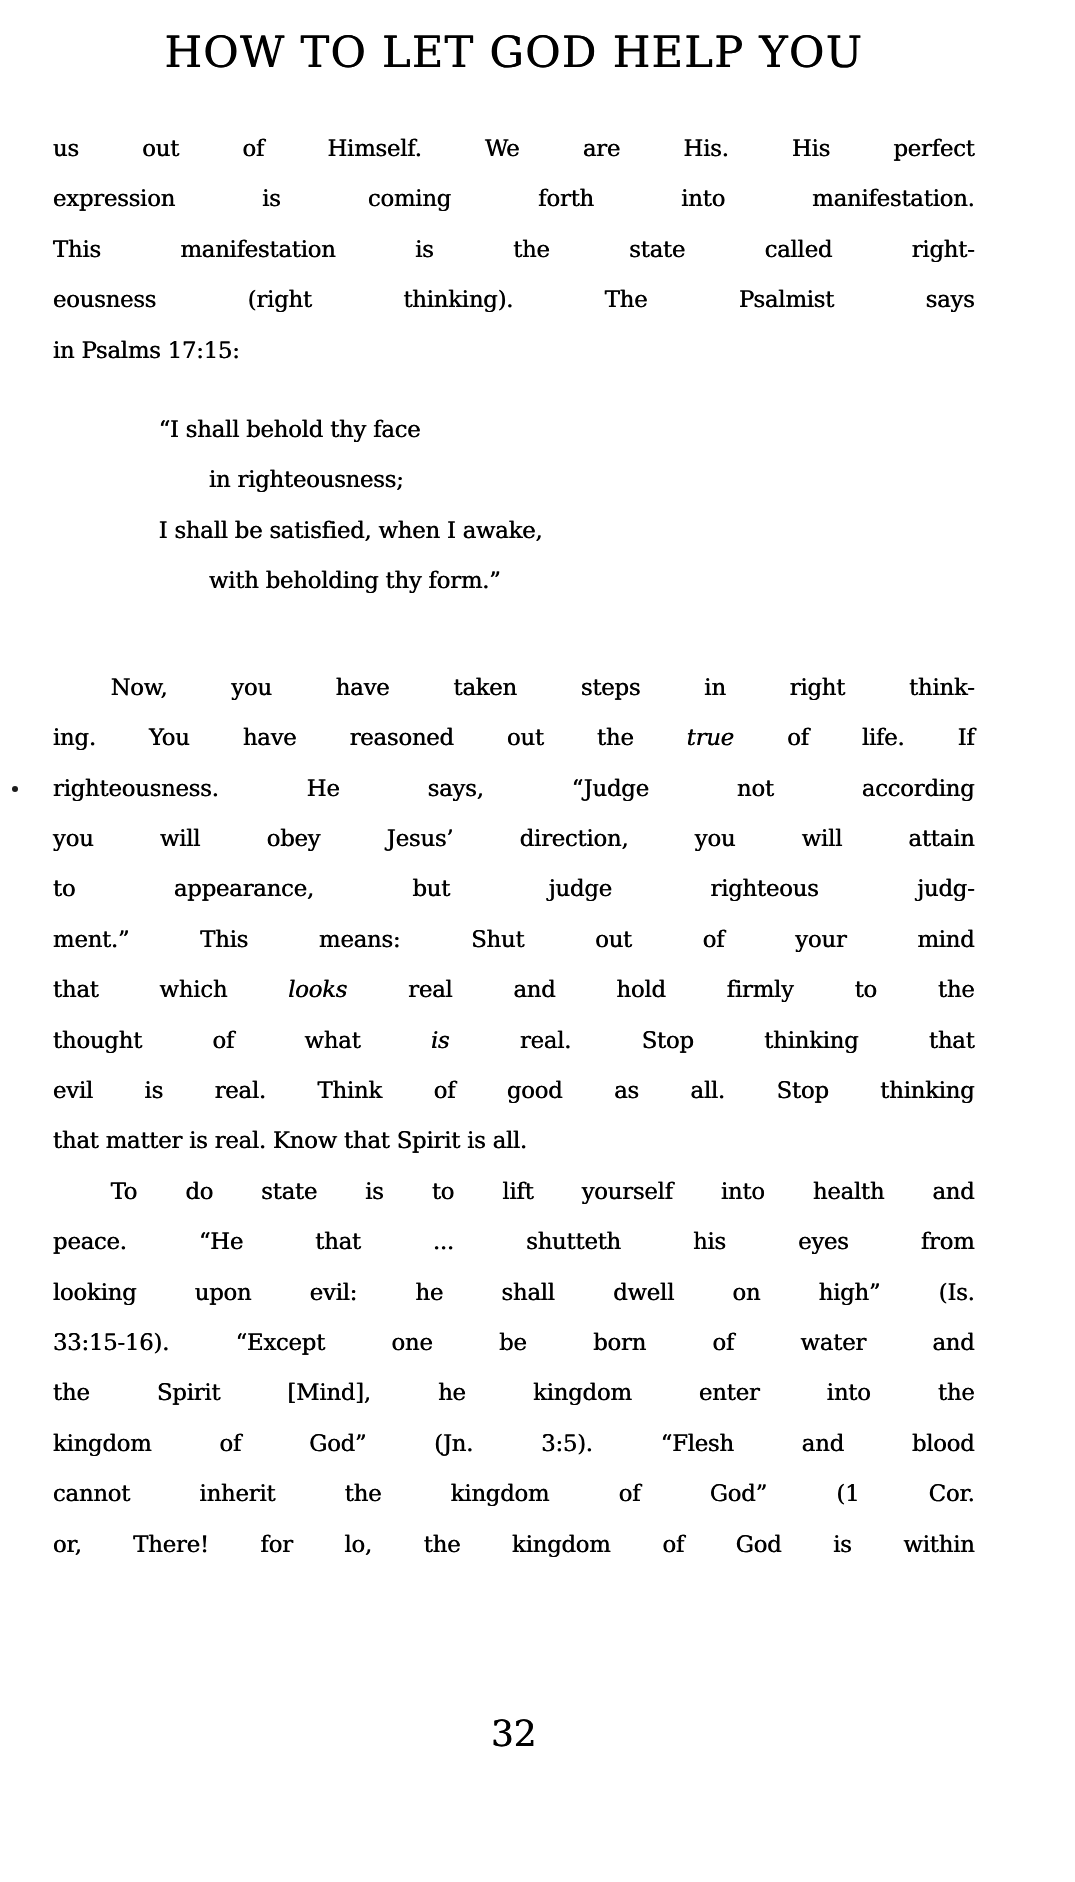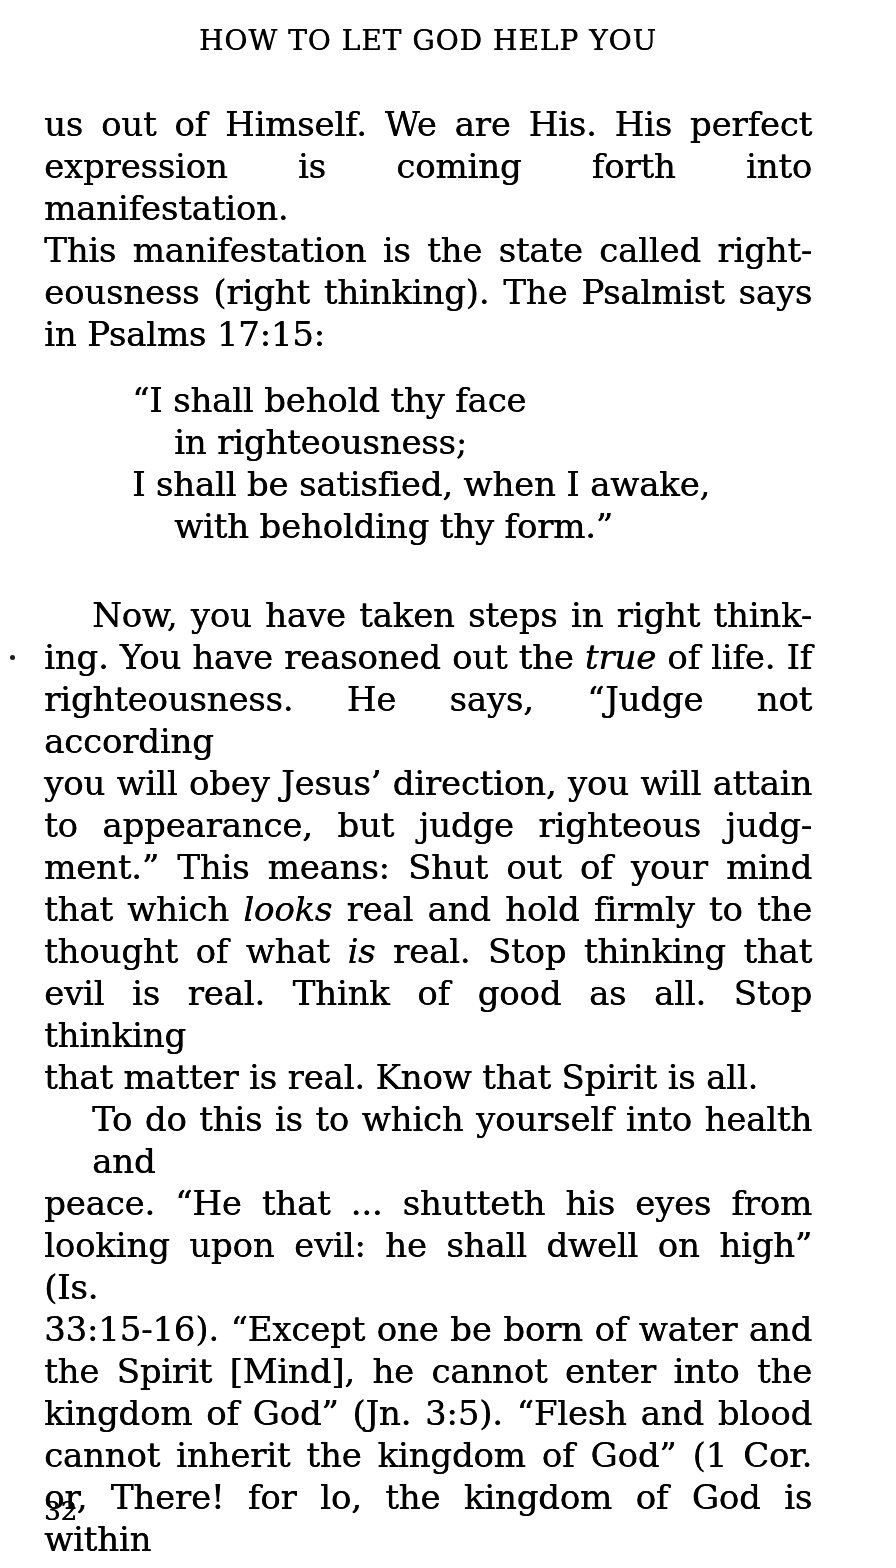--- a/index.html
+++ b/index.html
@@ -16,51 +16,51 @@
     font-family: "DejaVu Serif", "Liberation Serif", serif;
     text-shadow: 0.4px 0 0 currentColor; 
     overflow: hidden;
   }
   .running-head {
     position: absolute;
     top: 24px;
     left: 44px;
     width: 768px;
     text-align: center;
-    font-size: 28px;
+    font-size: 36px;
     letter-spacing: 1px;
     white-space: nowrap;
   }
   .body-text {
     position: absolute;
     top: 103px;
     left: 44px;
     width: 768px;
-    font-size: 34px;
+    font-size: 19px;
     line-height: 42px;
     letter-spacing: -0.2px;
   }
   .block { margin: 0; }
   .block.verse { margin: 24px 0 47px 0; }
   .line { min-height: 42px; }
   .line.justify {
     text-align: justify;
     text-align-last: justify;
   }
   .line.ind-1 { padding-left: 48px; }   
   .line.ind-2 { padding-left: 88px; }   
   .line.ind-3 { padding-left: 130px; }  
   .line i { font-style: italic; }
   .page-number {
     position: absolute;
-    top: 1496px;
+    top: 1428px;
     left: 44px;
     width: 768px;
-    text-align: left;
-    font-size: 26px;
+    text-align: center;
+    font-size: 30px;
   }
   .scan-artifact-dot {
     position: absolute;
     left: 10px;
     top: 655px;
     width: 5px;
     height: 5px;
     background: #1c1c1c;
     border-radius: 50%;
   }
@@ -91,25 +91,25 @@
         <div class="line justify"><span>righteousness. He says, “Judge not according</span></div>
         <div class="line justify"><span>you will obey Jesus’ direction, you will attain</span></div>
         <div class="line justify"><span>to appearance, but judge righteous judg-</span></div>
         <div class="line justify"><span>ment.” This means: Shut out of your mind</span></div>
         <div class="line justify"><span>that which </span><i>looks</i><span> real and hold firmly to the</span></div>
         <div class="line justify"><span>thought of what </span><i>is</i><span> real. Stop thinking that</span></div>
         <div class="line justify"><span>evil is real. Think of good as all. Stop thinking</span></div>
         <div class="line"><span>that matter is real. Know that Spirit is all.</span></div>
       </div>
       <div class="block paragraph">
-        <div class="line justify ind-1"><span>To do this is to which yourself into health and</span></div>
+        <div class="line justify ind-1"><span>To do state is to lift yourself into health and</span></div>
         <div class="line justify"><span>peace. “He that ... shutteth his eyes from</span></div>
         <div class="line justify"><span>looking upon evil: he shall dwell on high” (Is.</span></div>
         <div class="line justify"><span>33:15-16). “Except one be born of water and</span></div>
-        <div class="line justify"><span>the Spirit [Mind], he cannot enter into the</span></div>
+        <div class="line justify"><span>the Spirit [Mind], he kingdom enter into the</span></div>
         <div class="line justify"><span>kingdom of God” (Jn. 3:5). “Flesh and blood</span></div>
         <div class="line justify"><span>cannot inherit the kingdom of God” (1 Cor.</span></div>
         <div class="line justify"><span>or, There! for lo, the kingdom of God is within</span></div>
       </div>
     </div>
 
   <div class="page-number">32</div>
 
   <div class="scan-artifact-dot"></div>
 </div>

